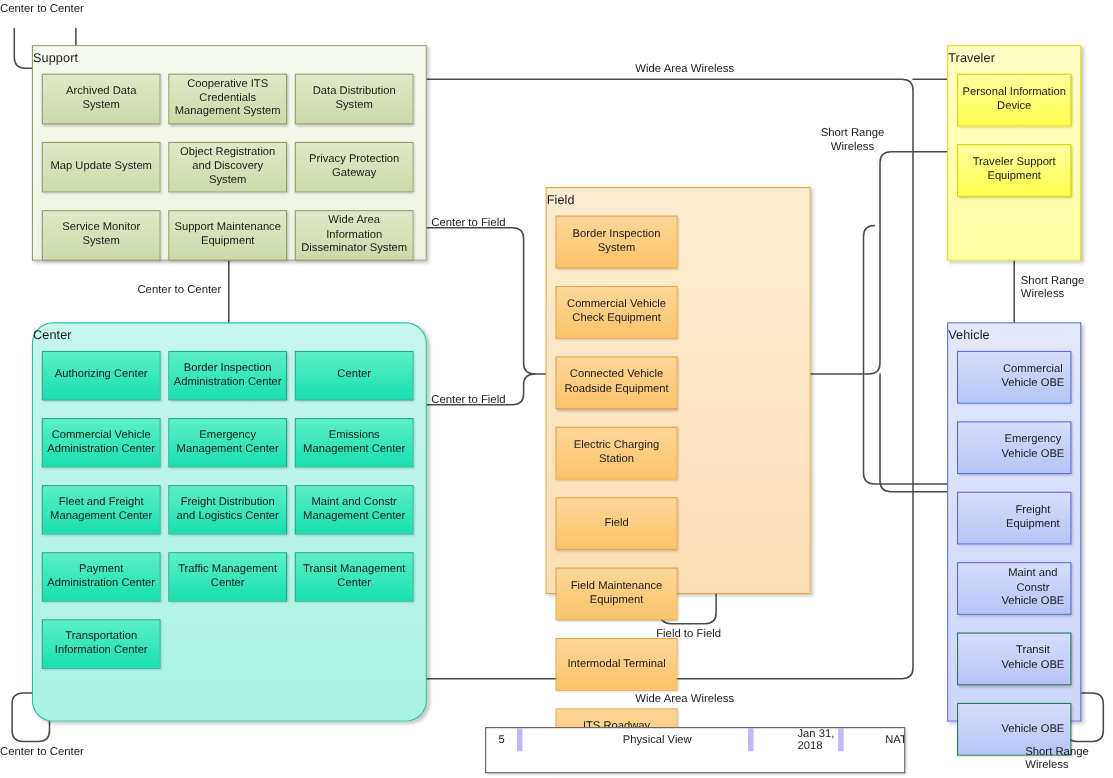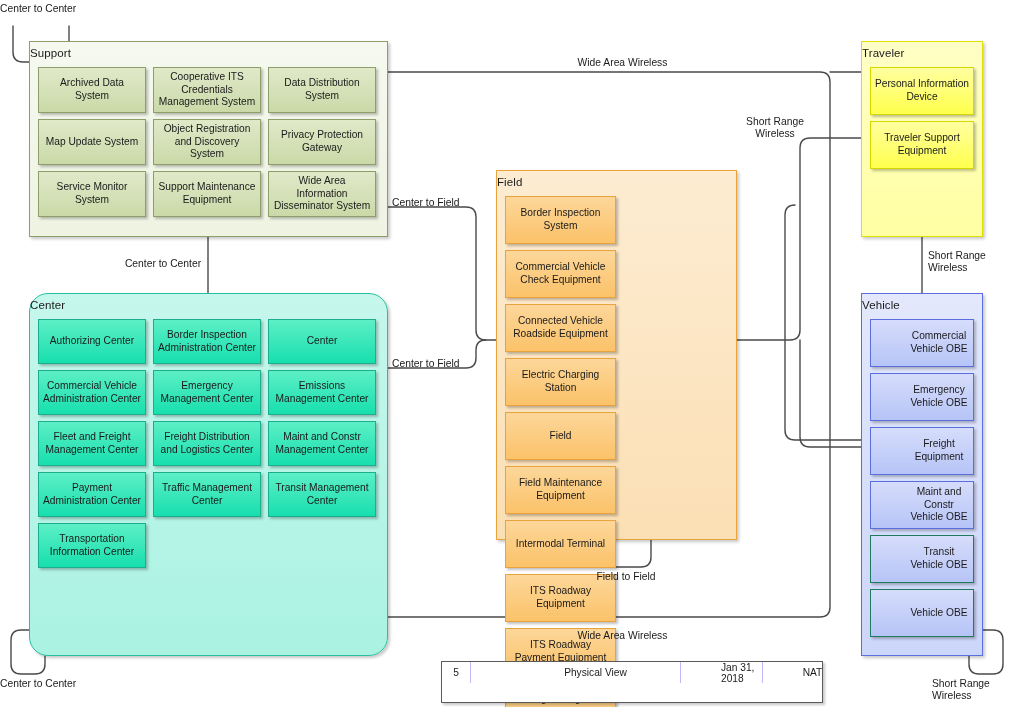--- a/index.html
+++ b/index.html
@@ -45,21 +45,21 @@
     color: #1a1a1a;
     letter-spacing: .1px;
   }
   .cells {
     position: absolute;
     left: 8px;
     right: 8px;
     top: 25px;
     display: flex;
     flex-wrap: wrap;
-    gap: 6px 7px;
+    gap: 16px 7px;
     align-content: flex-start;
   }
   .cell {
     box-sizing: border-box;
     border-width: 1.2px;
     border-style: solid;
     display: flex;
     align-items: center;
     justify-content: center;
     text-align: center;
@@ -157,21 +157,21 @@
     height: 21px;
   }
   #title-block .tb-row + .tb-row { border-top: 1px solid #5a5a5a; }
   #title-block .tb-cell {
     display: flex;
     align-items: center;
     justify-content: center;
     box-sizing: border-box;
     overflow: hidden;
   }
-  #title-block .tb-cell + .tb-cell { border-left: 1px solid #c4b5fd; padding-left: 40px; }
+  #title-block .tb-cell + .tb-cell { border-left: 5px solid #c4b5fd; padding-left: 40px; }
   .tb-num { width: 28px; }
   .tb-view { flex: 1; }
   .tb-date { width: 82px; }
   .tb-auth { width: 60px; }
   .tb-full { flex: 1; }
 </style>
 </head>
 <body>
 
 <div id="canvas">

